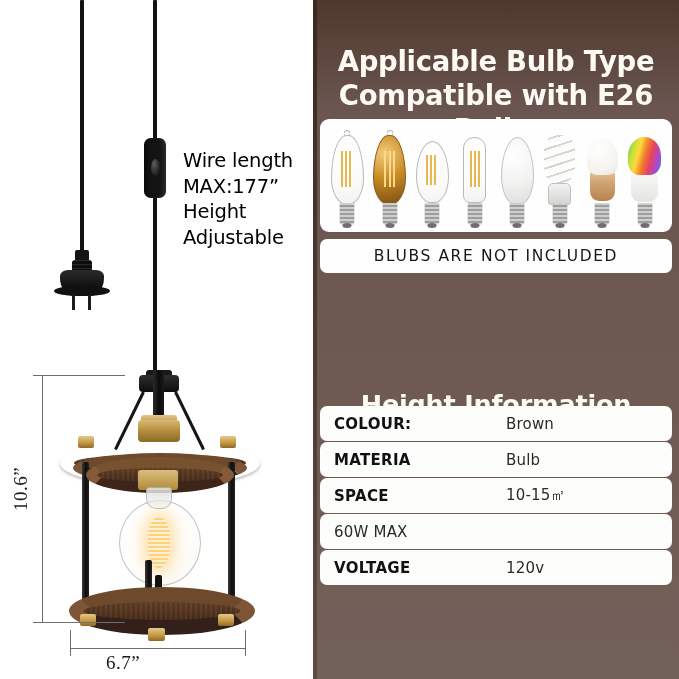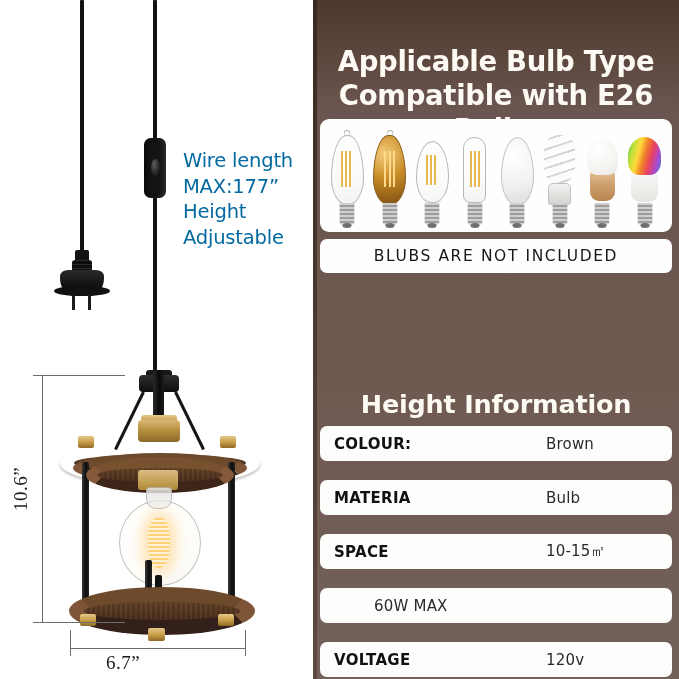--- a/index.html
+++ b/index.html
@@ -259,21 +259,21 @@
     font-family: "Liberation Serif", serif;
   }
 
   
   #wire-callout {
     position: absolute;
     left: 183px; top: 148px;
     width: 128px;
     font-size: 19.5px;
     line-height: 1.32;
-    color: #0369a1;
+    color: #000000;
     font-family: "DejaVu Sans", sans-serif;
     letter-spacing: -0.2px;
   }
 
   
   #right-panel {
     position: absolute;
     left: 313px; top: 0;
     width: 366px; height: 679px;
     background: linear-gradient(to bottom, #4e382c 0%, #6a5550 16%, #6e5950 50%, #72605a 100%);
@@ -434,24 +434,24 @@
     text-align: center;
     font-family: "DejaVu Sans", sans-serif;
     font-weight: bold;
     font-size: 25.5px;
     color: #fdf9f3;
     letter-spacing: -0.2px;
   }
 
   #spec-table {
     position: absolute;
-    left: 7px; top: 426px;
+    left: 7px; top: 406px;
     width: 352px;
     display: flex; flex-direction: column;
-    gap: 19px;
+    gap: 1px;
   }
   .spec-row {
     height: 35px;
     background: #fdfdfc;
     border-radius: 7px;
     display: flex; align-items: center;
     padding-left: 14px;
   }
   .spec-label {
     width: 172px;
@@ -459,21 +459,20 @@
     font-weight: bold;
     font-size: 15px;
     color: #111;
     letter-spacing: .3px;
   }
   .spec-value {
     font-family: "DejaVu Sans", sans-serif;
     font-size: 15px;
     color: #2a2a2a;
     letter-spacing: .2px;
-    margin-left: 40px;
   }
 </style>
 </head>
 <body>
 
 <div id="page">
 
   <div id="left-panel">
 
     <div class="cord" id="cord-plug-line"></div>

